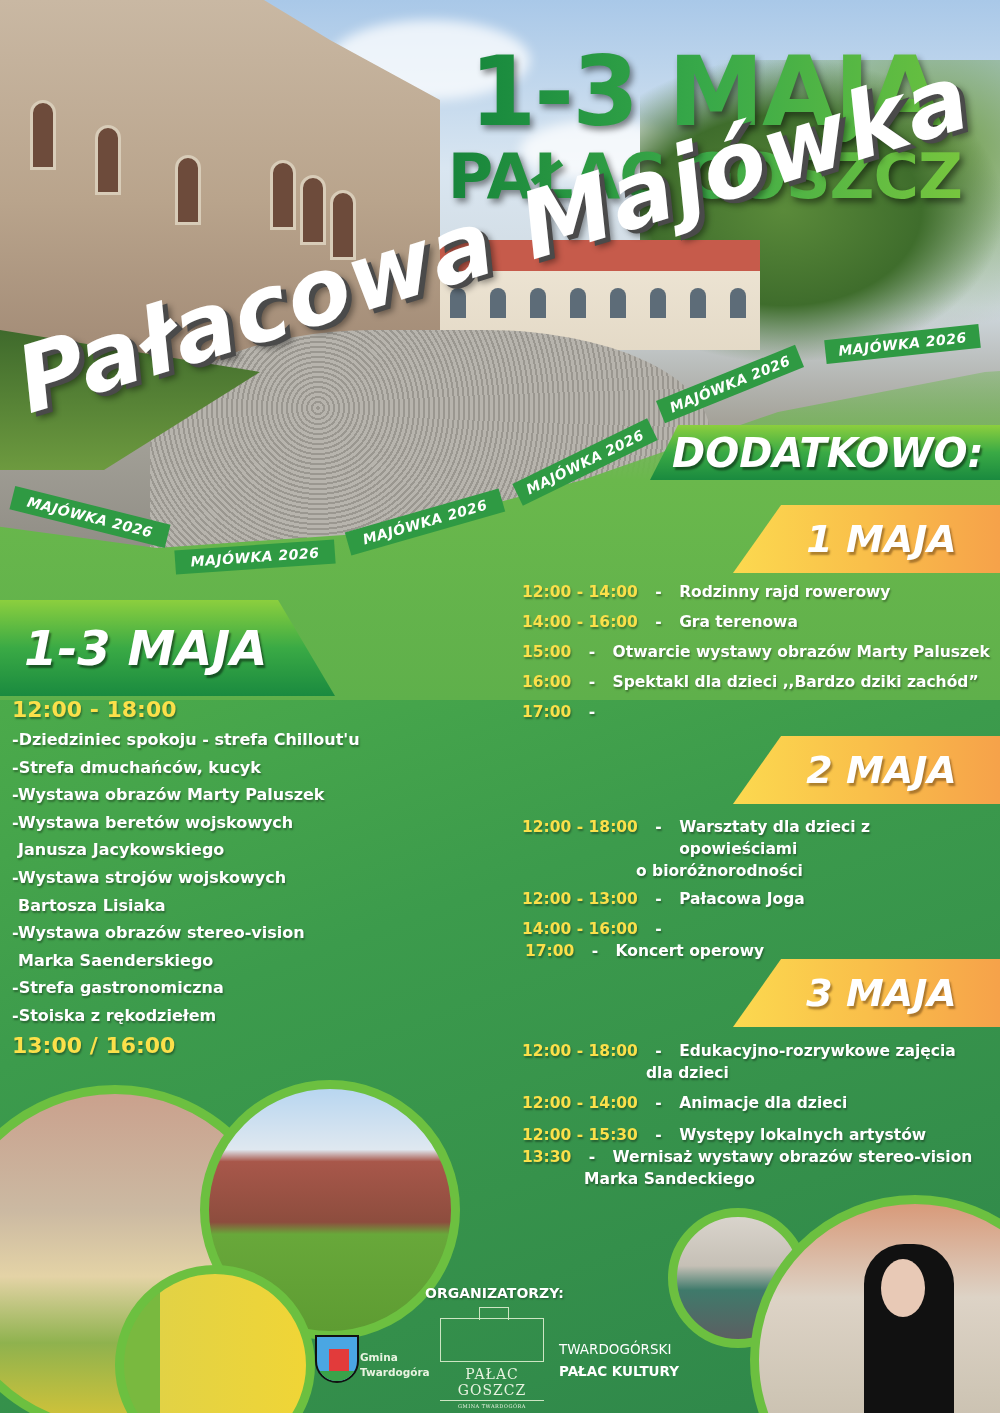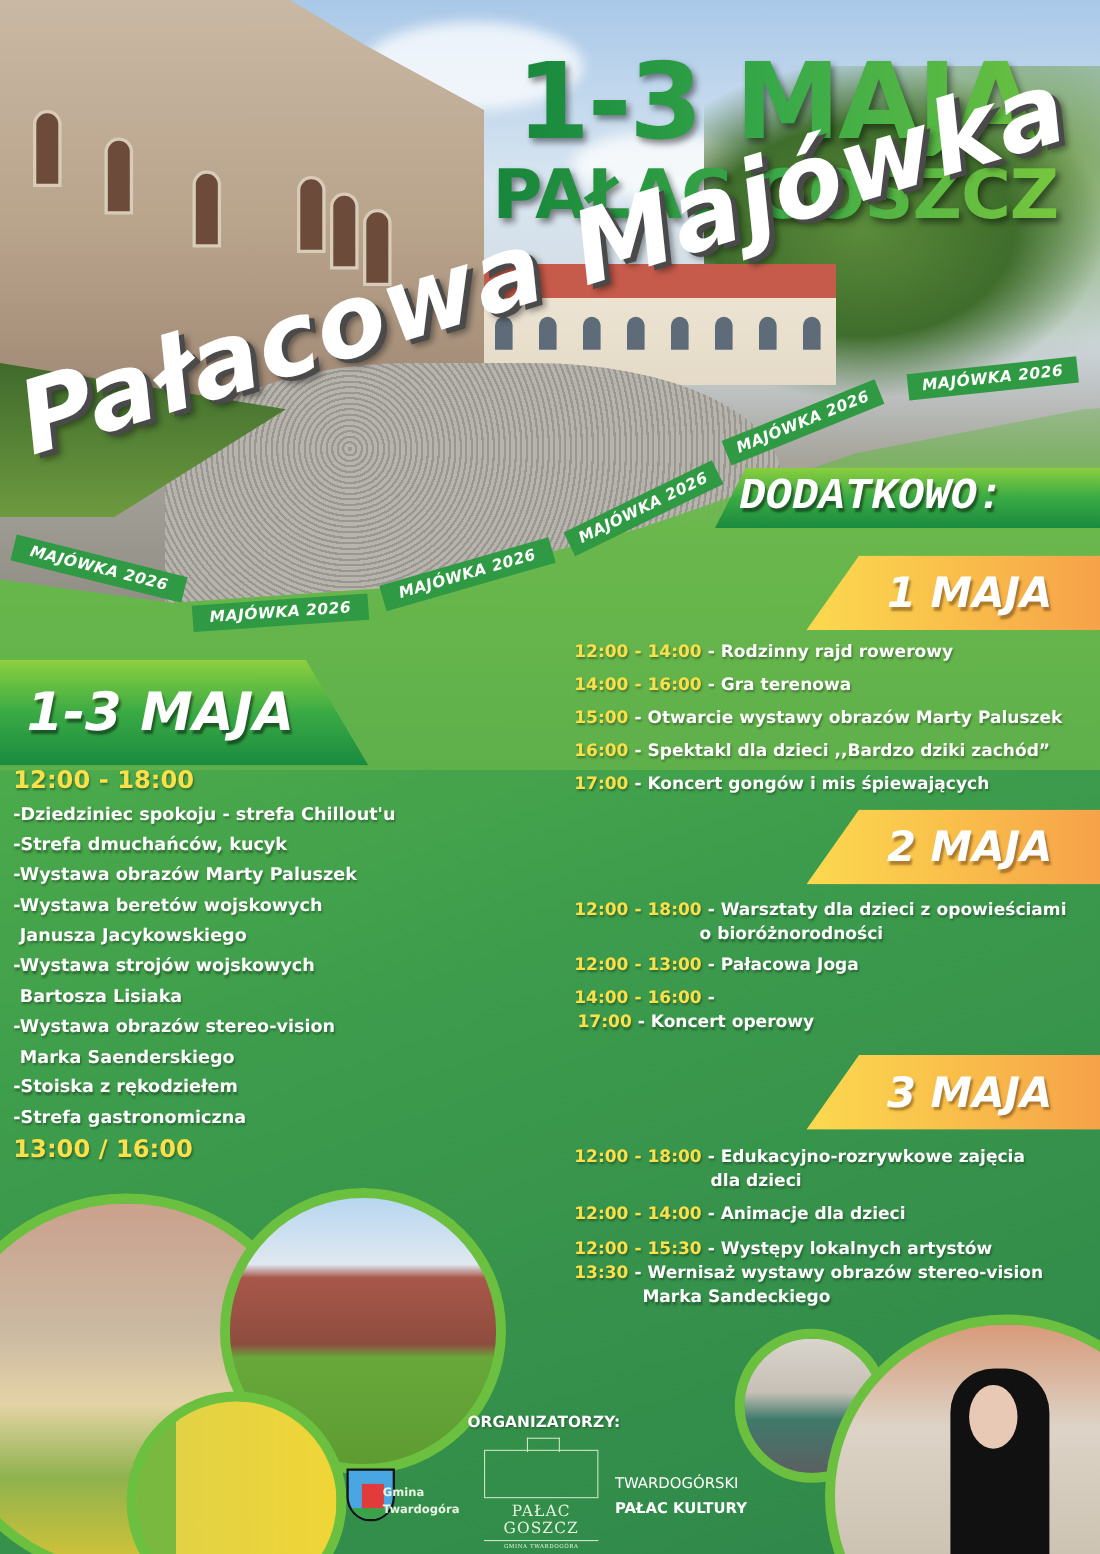--- a/index.html
+++ b/index.html
@@ -61,58 +61,58 @@
     text-shadow: 4px 5px 0 #4a4a4a, 6px 8px 6px rgba(0,0,0,0.4); white-space: nowrap;
   }
 
   
   .banner-green {
     position: absolute; color: #fff; font: italic bold 40px "DejaVu Sans", sans-serif;
     background: linear-gradient(180deg, #8ccf3e 0%, #3aaa45 50%, #1a8a3f 100%);
     text-shadow: 2px 3px 2px rgba(0,0,0,0.45);
     display: flex; align-items: center;
   }
-  .banner-dodatkowo { left: 650px; top: 425px; width: 350px; height: 55px; padding-left: 22px; clip-path: polygon(8% 0, 100% 0, 100% 100%, 0 100%); font-family: Liberation Mono, monospace; }
+  .banner-dodatkowo { left: 650px; top: 425px; width: 350px; height: 55px; padding-left: 22px; clip-path: polygon(8% 0, 100% 0, 100% 100%, 0 100%); }
   .banner-13 { left: 0; top: 600px; width: 335px; height: 96px; padding-left: 24px; font-size: 48px; clip-path: polygon(0 0, 83% 0, 100% 100%, 0 100%); }
 
   .banner-orange {
     position: absolute; left: 733px; width: 267px; height: 68px;
     background: linear-gradient(90deg, #fcd94f 0%, #f9bf4a 50%, #f6a24a 100%);
     clip-path: polygon(18% 0, 100% 0, 100% 100%, 0 100%);
     color: #fff; font: italic bold 38px "DejaVu Sans", sans-serif; text-shadow: 2px 3px 2px rgba(110,70,20,0.55);
     display: flex; align-items: center; justify-content: center; padding-left: 30px;
   }
 
   
   .left-list { position: absolute; left: 12px; top: 694px; width: 380px; }
   .left-list .time { color: #fbe04a; font: bold 22px "DejaVu Sans", sans-serif; line-height: 32px; text-shadow: 1px 2px 2px rgba(0,0,0,0.35); }
   .left-list .item { color: #fff; font: bold 16px "DejaVu Sans", sans-serif; line-height: 27.6px; text-shadow: 1px 2px 2px rgba(0,0,0,0.35); white-space: nowrap; }
   .left-list .item.indent { padding-left: 6px; }
 
   
   .sched { position: absolute; left: 522px; width: 470px; }
-  .row { display: flex; font: bold 15.5px "DejaVu Sans", sans-serif; color: #fff; text-shadow: 1px 2px 2px rgba(0,0,0,0.35); line-height: 22px; }
+  .row { display: flex; font: bold 15.5px "DejaVu Sans", sans-serif; color: #fff; text-shadow: 1px 2px 2px rgba(0,0,0,0.35); line-height: 22px; gap: 12px; }
   .row .tm { color: #fbe04a; white-space: nowrap; }
   .row .sep { white-space: pre; }
   .row .desc { }
 
   
   .circle { position: absolute; border-radius: 50%; border: 9px solid #6cc040; overflow: hidden; }
   .c1 { left: -60px; top: 1085px; width: 350px; height: 350px; background: linear-gradient(180deg, #caa18d 0%, #cbb9a2 35%, #e4d3a6 55%, #8fb24e 75%, #d7c437 100%); }
   .c2 { left: 200px; top: 1080px; width: 260px; height: 260px; background: linear-gradient(180deg, #b8d6f0 0%, #dfe8f0 25%, #a8574a 30%, #8d4d3e 55%, #68a83a 60%, #5e9c32 100%); }
   .c3 { left: 115px; top: 1265px; width: 200px; height: 200px; background: linear-gradient(90deg, #79b93f 0%, #79b93f 20%, #e2d245 20%, #f0d536 100%); }
   .c4 { left: 668px; top: 1208px; width: 140px; height: 140px; background: linear-gradient(180deg, #d9d4cc 0%, #c6c0b6 40%, #3f7a6b 60%, #5c5f62 100%); }
   .c5 { left: 750px; top: 1195px; width: 330px; height: 330px; background: linear-gradient(180deg, #d89a7a 0%, #ddd3c6 30%, #cfc6b6 60%, #bdb2a0 100%); }
   .singer { position: absolute; left: 105px; top: 40px; width: 90px; height: 260px; background: #111; border-radius: 40px 40px 0 0; }
   .singer-face { position: absolute; left: 122px; top: 55px; width: 44px; height: 58px; background: #e8c9b6; border-radius: 50%; }
   .org-title { position: absolute; left: 425px; top: 1285px; color: #fff; font: bold 14px "DejaVu Sans", sans-serif; text-shadow: 1px 1px 2px rgba(0,0,0,0.4); }
   .crest { position: absolute; left: 315px; top: 1335px; width: 44px; height: 48px; background: #4aa6e3; border: 2px solid #111; border-radius: 0 0 22px 22px; overflow: hidden; }
   .crest .tower { position: absolute; left: 12px; top: 12px; width: 20px; height: 28px; background: #e23b3b; }
   .crest .hill { position: absolute; left: 0; bottom: 0; width: 44px; height: 10px; background: #3aa34a; }
-  .gmina { position: absolute; left: 348px; top: 1350px; color: #e8f3e0; font: bold 10.5px "DejaVu Sans", sans-serif; line-height: 15px; }
+  .gmina { position: absolute; left: 360px; top: 1350px; color: #e8f3e0; font: bold 10.5px "DejaVu Sans", sans-serif; line-height: 15px; }
   .palac-logo { position: absolute; left: 440px; top: 1318px; width: 104px; text-align: center; color: #e8f3e0; }
   .palac-logo .bldg { width: 104px; height: 44px; border: 1px solid #cde5c3; position: relative; }
   .palac-logo .bldg::before { content:""; position:absolute; left:38px; top:-12px; width:28px; height:12px; border:1px solid #cde5c3; border-bottom:none; }
   .palac-logo .name { font: 14px "DejaVu Serif", serif; letter-spacing: 1px; margin-top: 4px; border-bottom: 1px solid #cde5c3; padding-bottom: 2px; }
   .palac-logo .sub { font: 5px "DejaVu Serif", serif; margin-top: 2px; letter-spacing: 0.5px; }
   .tpk { position: absolute; left: 559px; top: 1338px; color: #fff; font: 13.5px "DejaVu Sans", sans-serif; line-height: 22px; }
   .tpk .b { font-weight: bold; }
 </style>
 </head>
 <body>
@@ -173,22 +173,22 @@
     <div class="time">12:00 - 18:00</div>
     <div class="item">-Dziedziniec spokoju - strefa Chillout'u</div>
     <div class="item">-Strefa dmuchańców, kucyk</div>
     <div class="item">-Wystawa obrazów Marty Paluszek</div>
     <div class="item">-Wystawa beretów wojskowych</div>
     <div class="item indent"> Janusza Jacykowskiego</div>
     <div class="item">-Wystawa strojów wojskowych</div>
     <div class="item indent"> Bartosza Lisiaka</div>
     <div class="item">-Wystawa obrazów stereo-vision</div>
     <div class="item indent"> Marka Saenderskiego</div>
+    <div class="item">-Strefa gastronomiczna</div>
     <div class="item">-Stoiska z rękodziełem</div>
-    <div class="item">-Strefa gastronomiczna</div>
     <div class="time">13:00 / 16:00</div>
   </div>
 
   <div class="banner-orange" style="top:505px;">
     <span>1 MAJA</span>
   </div>
   <div class="sched" style="top:581px;">
     <div class="row" style="margin-bottom:8px">
         <span class="tm">12:00 - 14:00</span>
         <span class="sep"> - </span>
@@ -205,21 +205,20 @@
         <span class="desc">Otwarcie wystawy obrazów Marty Paluszek</span>
       </div>
     <div class="row" style="margin-bottom:8px">
         <span class="tm">16:00</span>
         <span class="sep"> - </span>
         <span class="desc">Spektakl dla dzieci ,,Bardzo dziki zachód”</span>
       </div>
     <div class="row">
         <span class="tm">17:00</span>
         <span class="sep"> - </span>
-        <span class="desc">Koncert gongów i mis śpiewających</span>
       </div>
   </div>
 
   <div class="banner-orange" style="top:736px;">
     <span>2 MAJA</span>
   </div>
   <div class="sched" style="top:816px;">
     <div class="row">
         <span class="tm">12:00 - 18:00</span>
         <span class="sep"> - </span>

